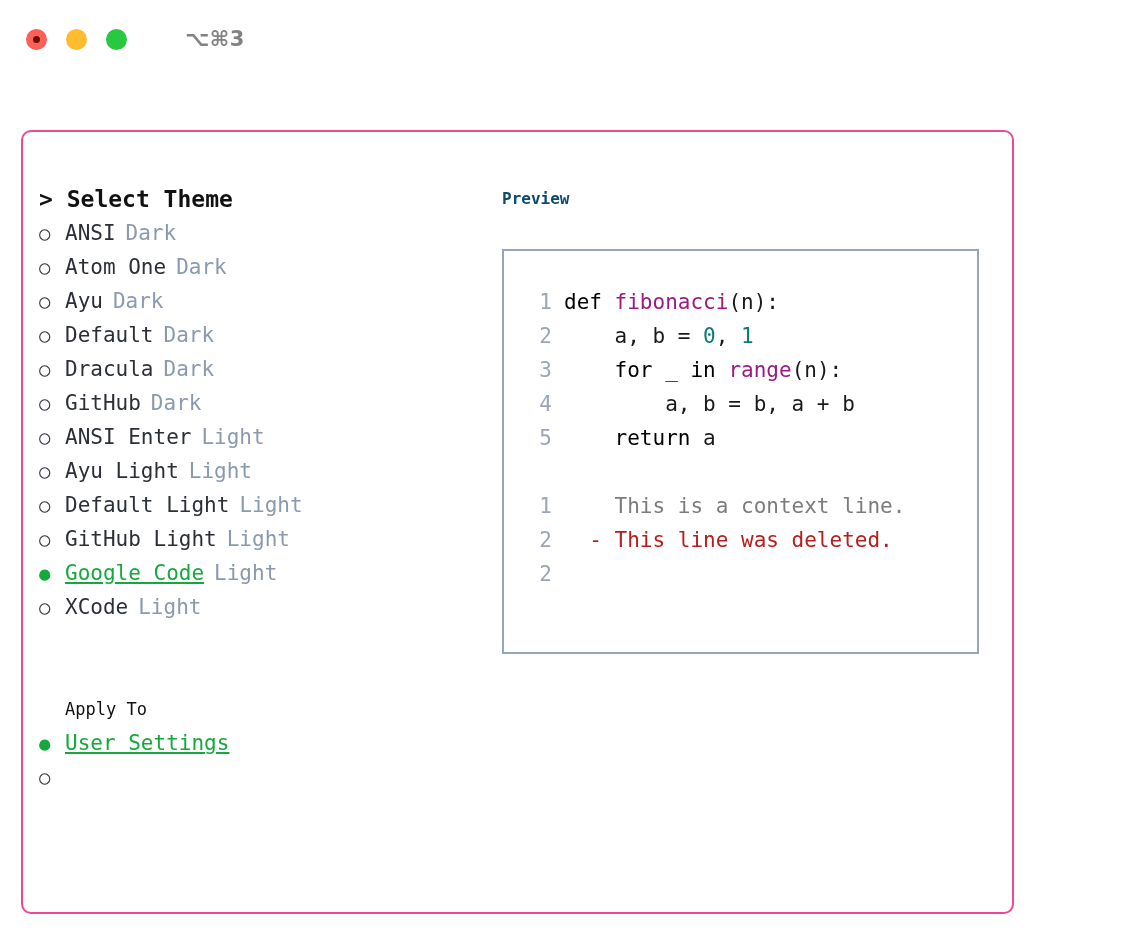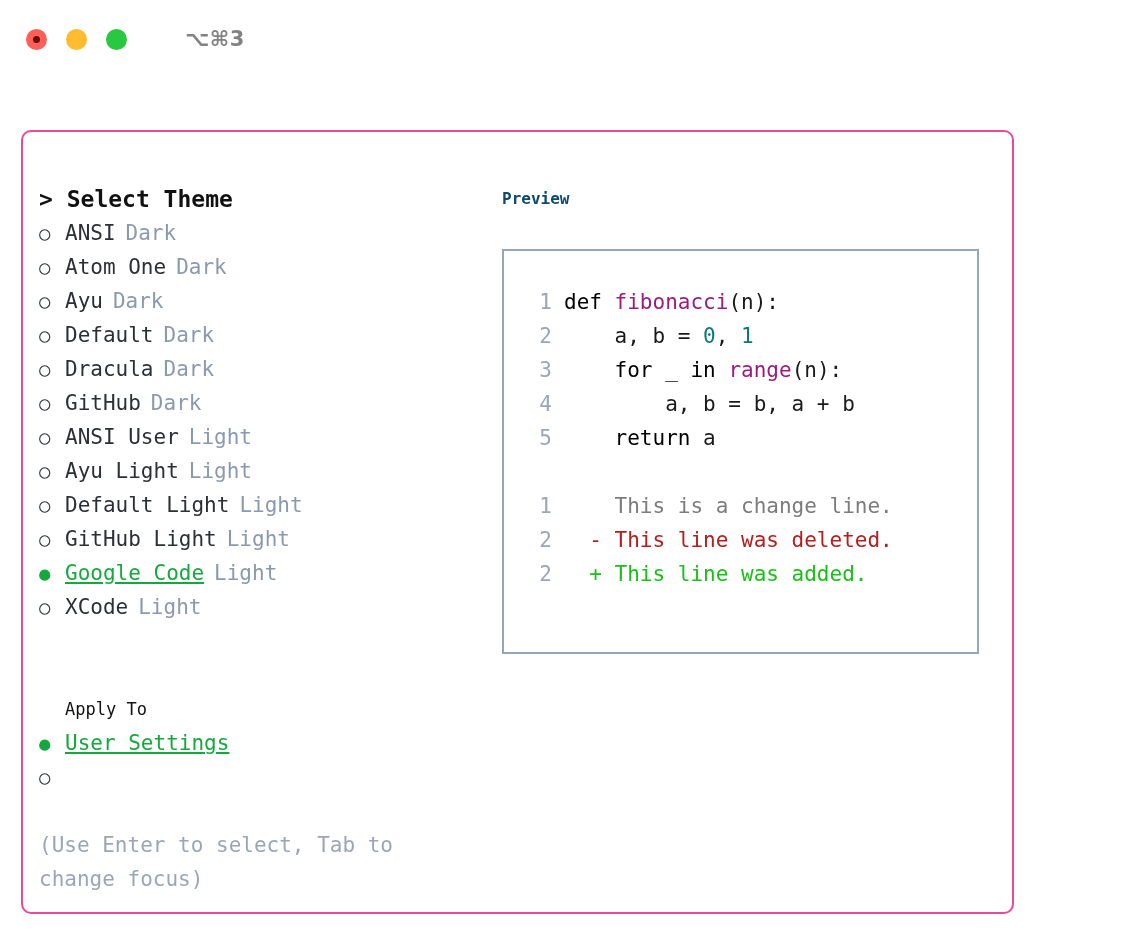--- a/index.html
+++ b/index.html
@@ -218,51 +218,50 @@
 
       <div class="left-col">
         <div class="list-header">&gt; Select Theme</div>
         <div id="theme-items">
             <div class="theme-item"><span class="bullet">○</span><span class="item-label">ANSI</span><span class="item-tag">Dark</span></div>
             <div class="theme-item"><span class="bullet">○</span><span class="item-label">Atom One</span><span class="item-tag">Dark</span></div>
             <div class="theme-item"><span class="bullet">○</span><span class="item-label">Ayu</span><span class="item-tag">Dark</span></div>
             <div class="theme-item"><span class="bullet">○</span><span class="item-label">Default</span><span class="item-tag">Dark</span></div>
             <div class="theme-item"><span class="bullet">○</span><span class="item-label">Dracula</span><span class="item-tag">Dark</span></div>
             <div class="theme-item"><span class="bullet">○</span><span class="item-label">GitHub</span><span class="item-tag">Dark</span></div>
-            <div class="theme-item"><span class="bullet">○</span><span class="item-label">ANSI User</span><span class="item-tag">Light</span></div>
+            <div class="theme-item"><span class="bullet">○</span><span class="item-label">ANSI Enter</span><span class="item-tag">Light</span></div>
             <div class="theme-item"><span class="bullet">○</span><span class="item-label">Ayu Light</span><span class="item-tag">Light</span></div>
             <div class="theme-item"><span class="bullet">○</span><span class="item-label">Default Light</span><span class="item-tag">Light</span></div>
             <div class="theme-item"><span class="bullet">○</span><span class="item-label">GitHub Light</span><span class="item-tag">Light</span></div>
             <div class="theme-item"><span class="bullet selected">●</span><span class="item-label selected">Google Code</span><span class="item-tag">Light</span></div>
             <div class="theme-item"><span class="bullet">○</span><span class="item-label">XCode</span><span class="item-tag">Light</span></div>
           </div>
 
         <div class="apply-header">Apply To</div>
         <div id="apply-items">
             <div class="apply-item"><span class="bullet selected">●</span><span class="item-label selected">User Settings</span></div>
             <div class="apply-item"><span class="bullet">○</span></div>
           </div>
 
-        <div class="hint">(Use Enter to select, Tab to change focus)</div>
       </div>
 
       <div class="right-col">
         <div class="preview-title">Preview</div>
         <div class="preview-panel">
           <div id="code-block">
               <div class="code-line"><span class="ln">1</span><span class="code-text"><span class="tok-kw">def </span><span class="tok-fn">fibonacci</span><span class="tok-pl">(n):</span></span></div>
               <div class="code-line"><span class="ln">2</span><span class="code-text"><span class="tok-pl">    a, b = </span><span class="tok-num">0</span><span class="tok-pl">, </span><span class="tok-num">1</span></span></div>
               <div class="code-line"><span class="ln">3</span><span class="code-text"><span class="tok-pl">    </span><span class="tok-kw">for</span><span class="tok-pl"> _ </span><span class="tok-kw">in</span><span class="tok-pl"> </span><span class="tok-fn">range</span><span class="tok-pl">(n):</span></span></div>
               <div class="code-line"><span class="ln">4</span><span class="code-text"><span class="tok-pl">        a, b = b, a + b</span></span></div>
               <div class="code-line"><span class="ln">5</span><span class="code-text"><span class="tok-pl">    </span><span class="tok-kw">return</span><span class="tok-pl"> a</span></span></div>
             </div>
           <div class="diff-gap"></div>
           <div id="diff-block">
-              <div class="code-line"><span class="ln">1</span><span class="code-text diff-ctx">    This is a change line.</span></div>
+              <div class="code-line"><span class="ln">1</span><span class="code-text diff-ctx">    This is a context line.</span></div>
               <div class="code-line"><span class="ln">2</span><span class="code-text diff-del">  - This line was deleted.</span></div>
-              <div class="code-line"><span class="ln">2</span><span class="code-text diff-add">  + This line was added.</span></div>
+              <div class="code-line"><span class="ln">2</span></div>
             </div>
         </div>
       </div>
 
     </div>
   </div>
 </div>
 
 </body></html>

